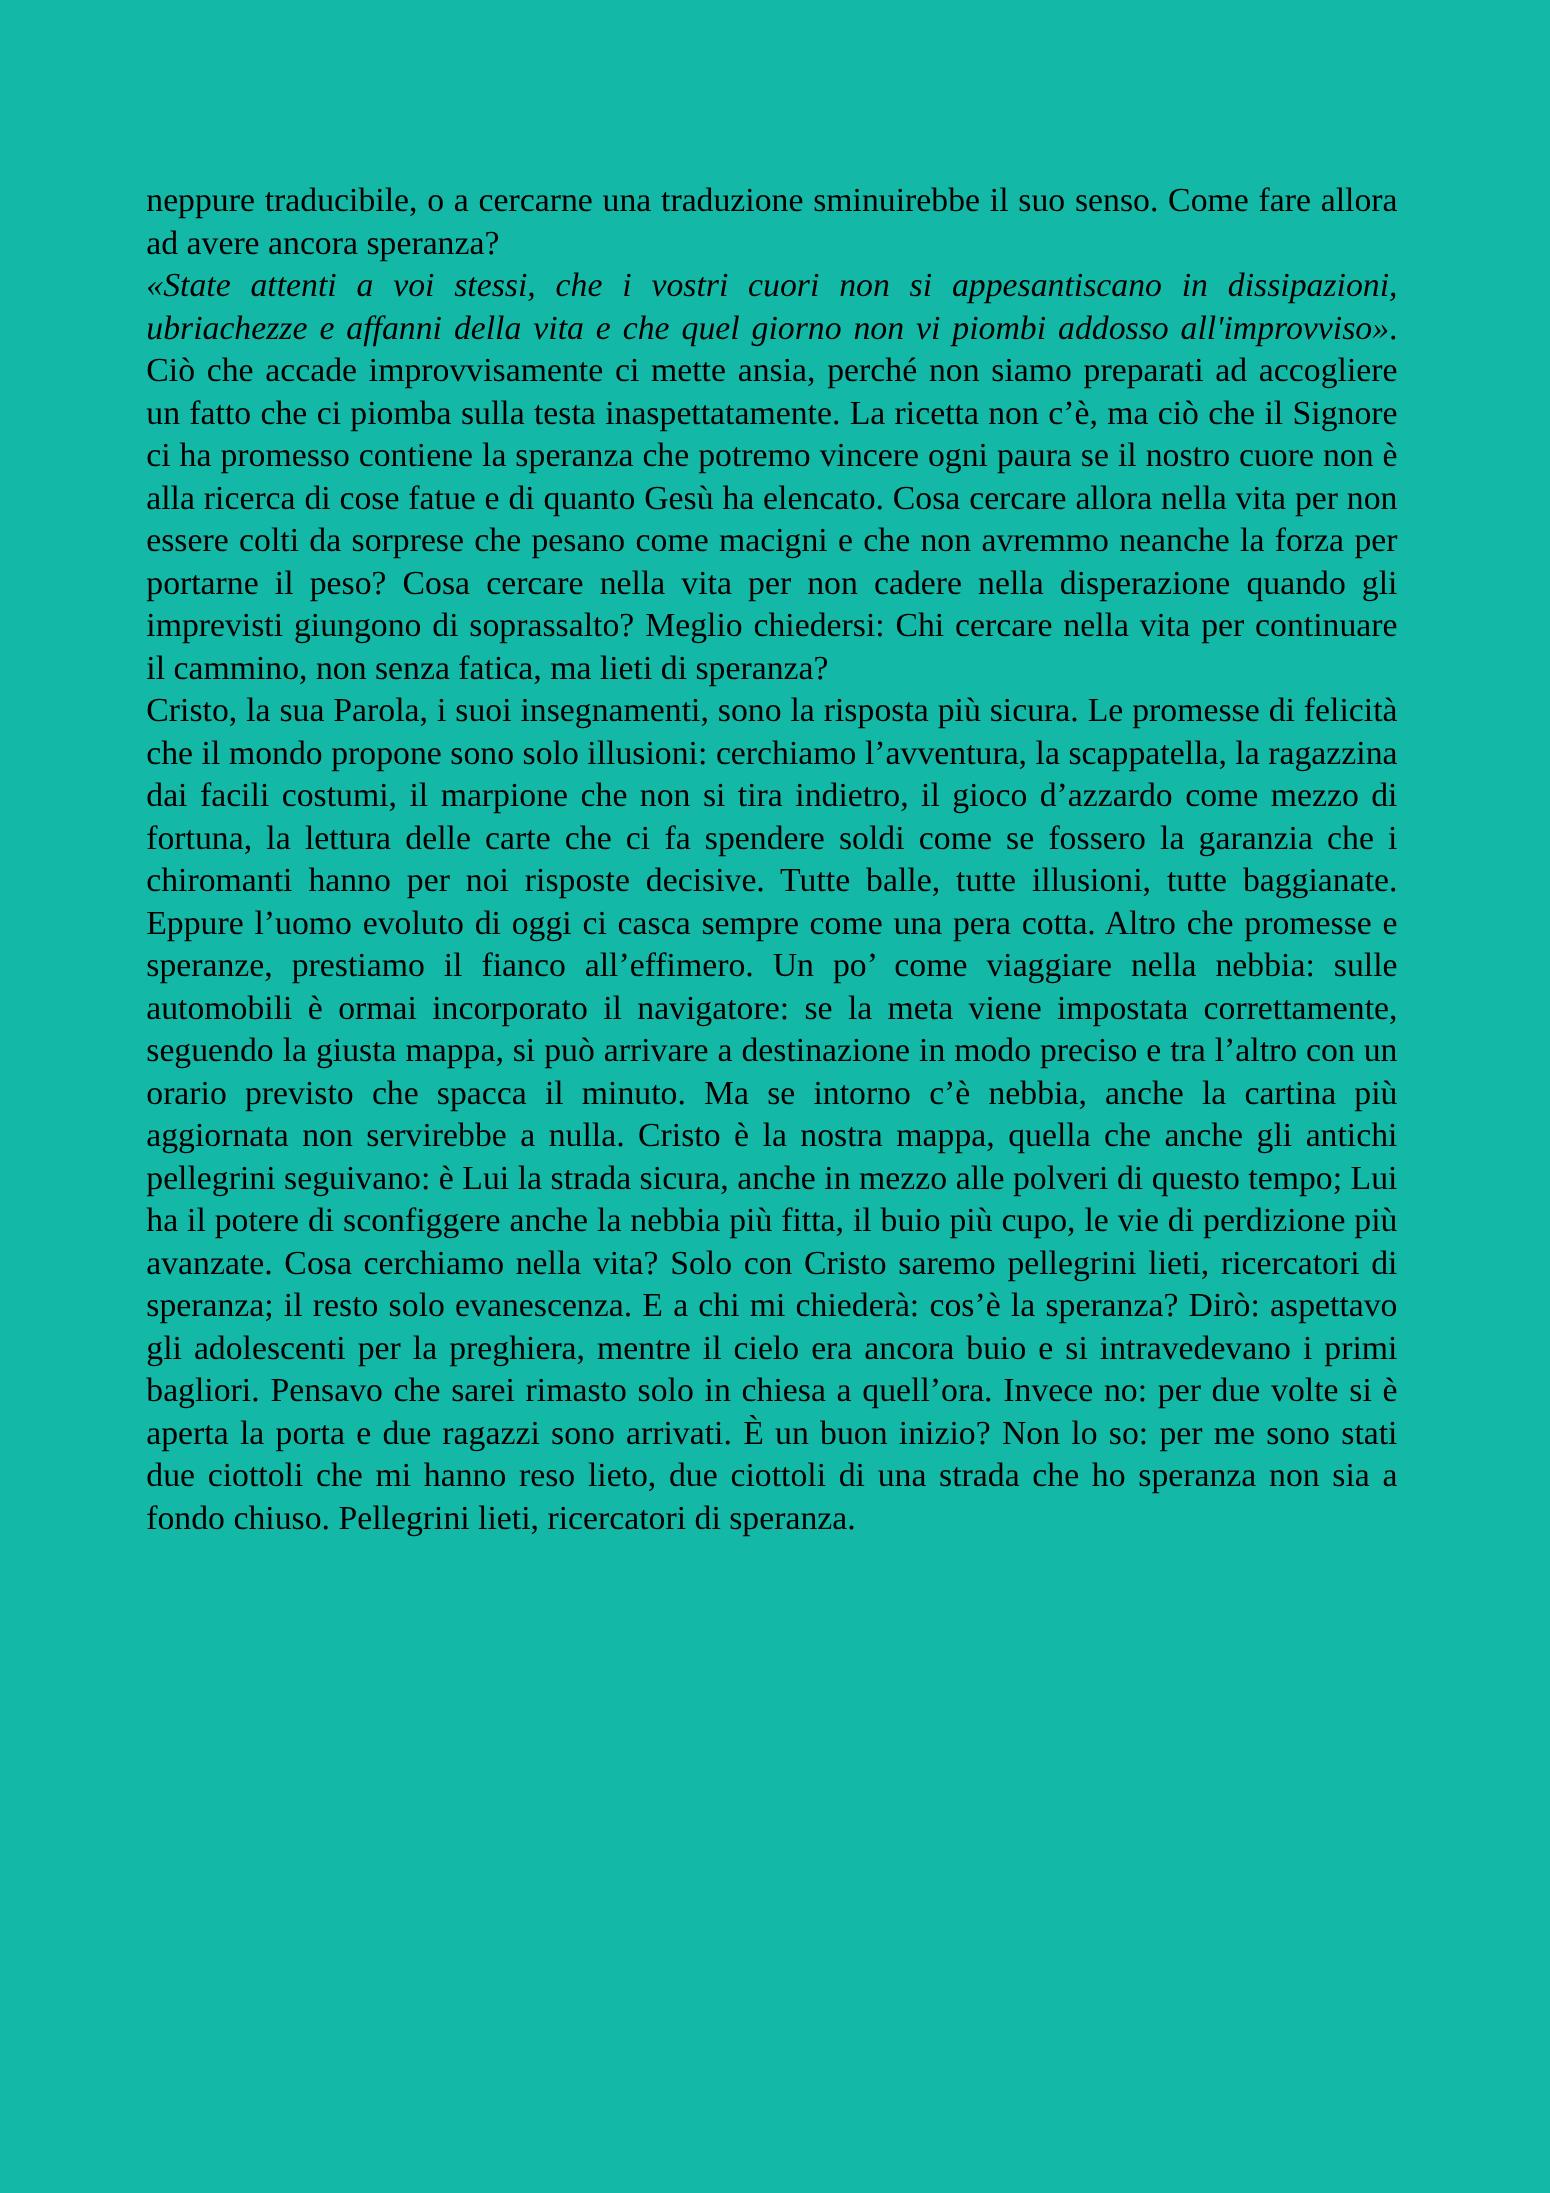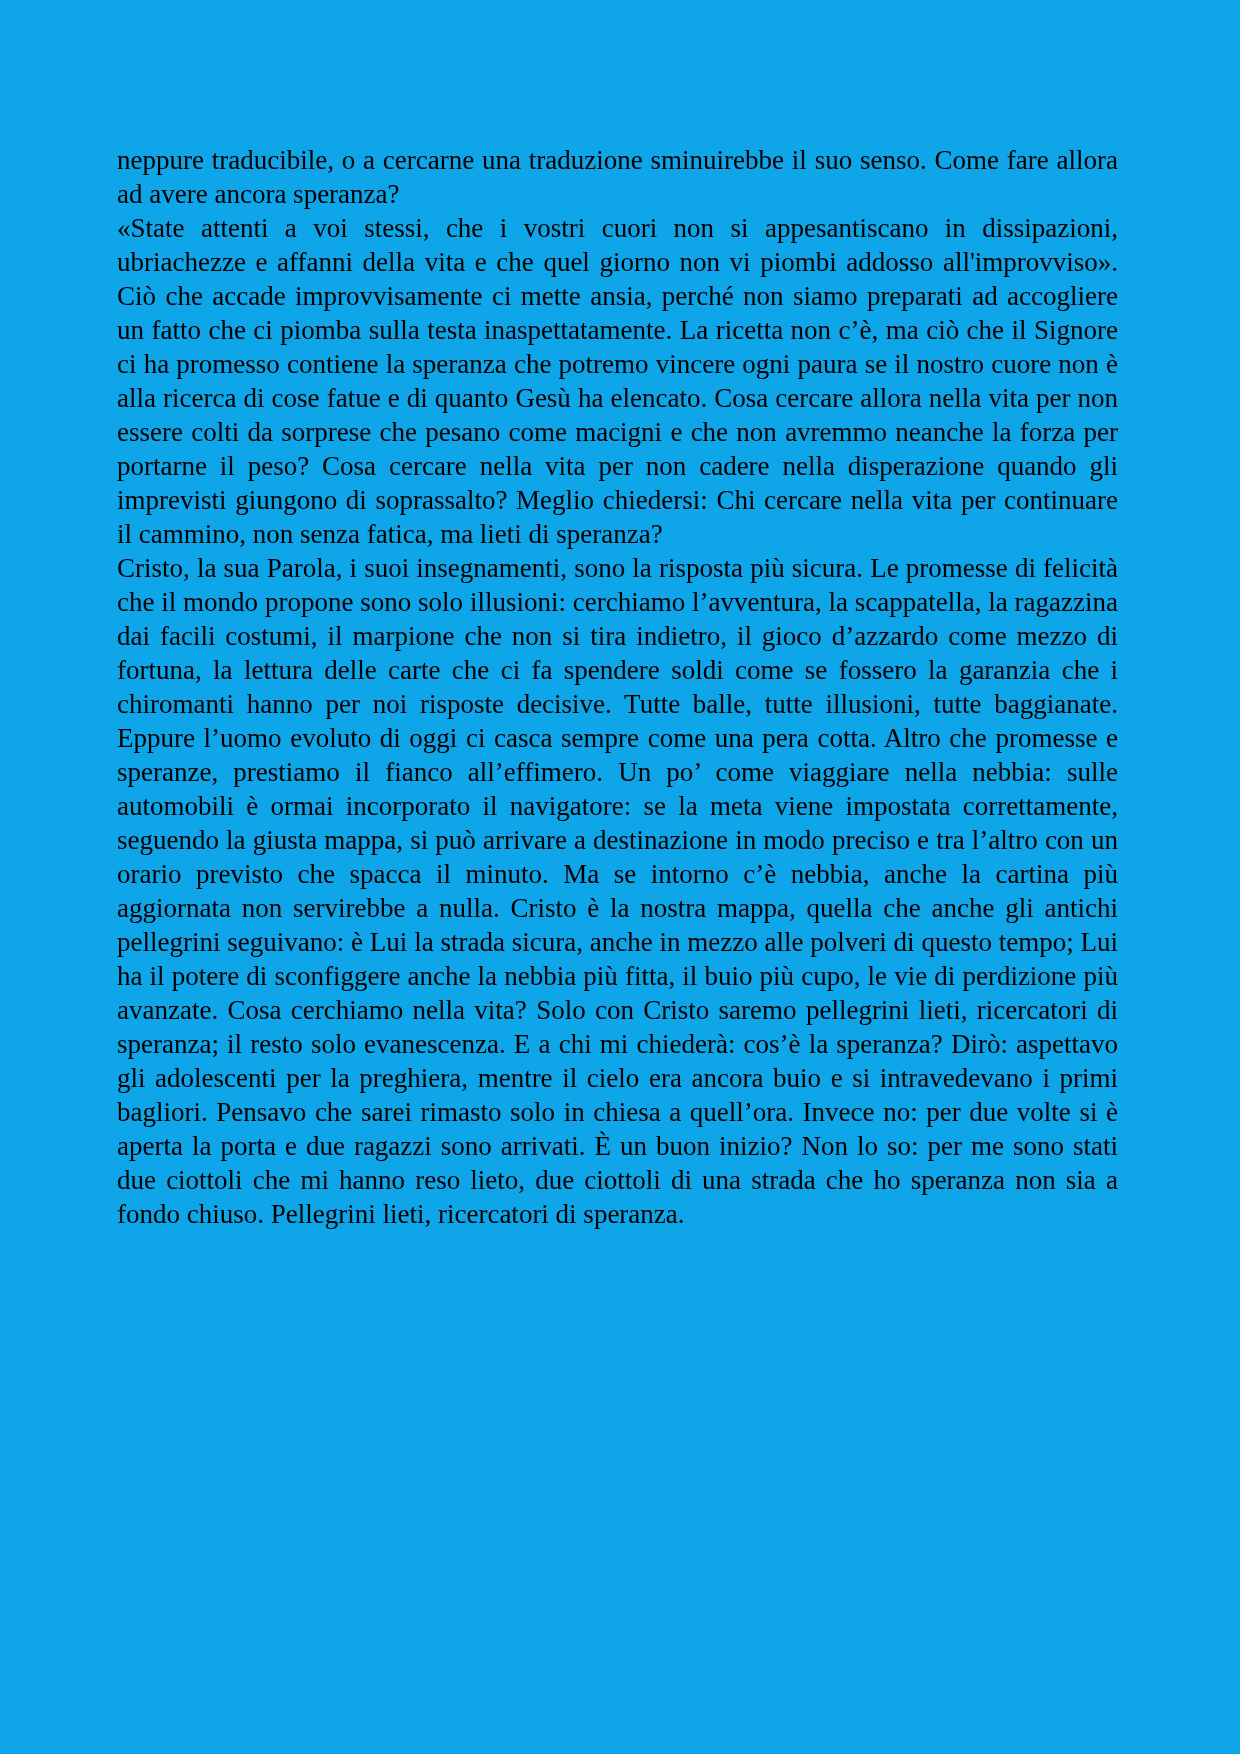--- a/index.html
+++ b/index.html
@@ -34,24 +34,25 @@
       letter-spacing: 0;
     }
     .text-block p {
       margin: 0;
       padding: 0;
     }
     .seg {
       font-style: normal;
     }
     .seg.italic {
+      font-style: italic;
     }
   </style>
 </head>
 <body>
 
-<div class="page" style="background: #0ea5e9;">
+<div class="page" style="background: #14b8a6;">
   <div class="text-block" style="color: rgb(0, 0, 0);">
       <p><span class="seg">neppure traducibile, o a cercarne una traduzione sminuirebbe il suo senso. Come fare allora ad avere ancora speranza?</span></p>
       <p><span class="seg italic">«State attenti a voi stessi, che i vostri cuori non si appesantiscano in dissipazioni, ubriachezze e affanni della vita e che quel giorno non vi piombi addosso all'improvviso»</span><span class="seg">. Ciò che accade improvvisamente ci mette ansia, perché non siamo preparati ad accogliere un fatto che ci piomba sulla testa inaspettatamente. La ricetta non c’è, ma ciò che il Signore ci ha promesso contiene la speranza che potremo vincere ogni paura se il nostro cuore non è alla ricerca di cose fatue e di quanto Gesù ha elencato. Cosa cercare allora nella vita per non essere colti da sorprese che pesano come macigni e che non avremmo neanche la forza per portarne il peso? Cosa cercare nella vita per non cadere nella disperazione quando gli imprevisti giungono di soprassalto? Meglio chiedersi: Chi cercare nella vita per continuare il cammino, non senza fatica, ma lieti di speranza?</span></p>
       <p><span class="seg">Cristo, la sua Parola, i suoi insegnamenti, sono la risposta più sicura. Le promesse di felicità che il mondo propone sono solo illusioni: cerchiamo l’avventura, la scappatella, la ragazzina dai facili costumi, il marpione che non si tira indietro, il gioco d’azzardo come mezzo di fortuna, la lettura delle carte che ci fa spendere soldi come se fossero la garanzia che i chiromanti hanno per noi risposte decisive. Tutte balle, tutte illusioni, tutte baggianate. Eppure l’uomo evoluto di oggi ci casca sempre come una pera cotta. Altro che promesse e speranze, prestiamo il fianco all’effimero. Un po’ come viaggiare nella nebbia: sulle automobili è ormai incorporato il navigatore: se la meta viene impostata correttamente, seguendo la giusta mappa, si può arrivare a destinazione in modo preciso e tra l’altro con un orario previsto che spacca il minuto. Ma se intorno c’è nebbia, anche la cartina più aggiornata non servirebbe a nulla. Cristo è la nostra mappa, quella che anche gli antichi pellegrini seguivano: è Lui la strada sicura, anche in mezzo alle polveri di questo tempo; Lui ha il potere di sconfiggere anche la nebbia più fitta, il buio più cupo, le vie di perdizione più avanzate. Cosa cerchiamo nella vita? Solo con Cristo saremo pellegrini lieti, ricercatori di speranza; il resto solo evanescenza. E a chi mi chiederà: cos’è la speranza? Dirò: aspettavo gli adolescenti per la preghiera, mentre il cielo era ancora buio e si intravedevano i primi bagliori. Pensavo che sarei rimasto solo in chiesa a quell’ora. Invece no: per due volte si è aperta la porta e due ragazzi sono arrivati. È un buon inizio? Non lo so: per me sono stati due ciottoli che mi hanno reso lieto, due ciottoli di una strada che ho speranza non sia a fondo chiuso. Pellegrini lieti, ricercatori di speranza.</span></p>
     </div>
 </div>
 
 </body></html>

